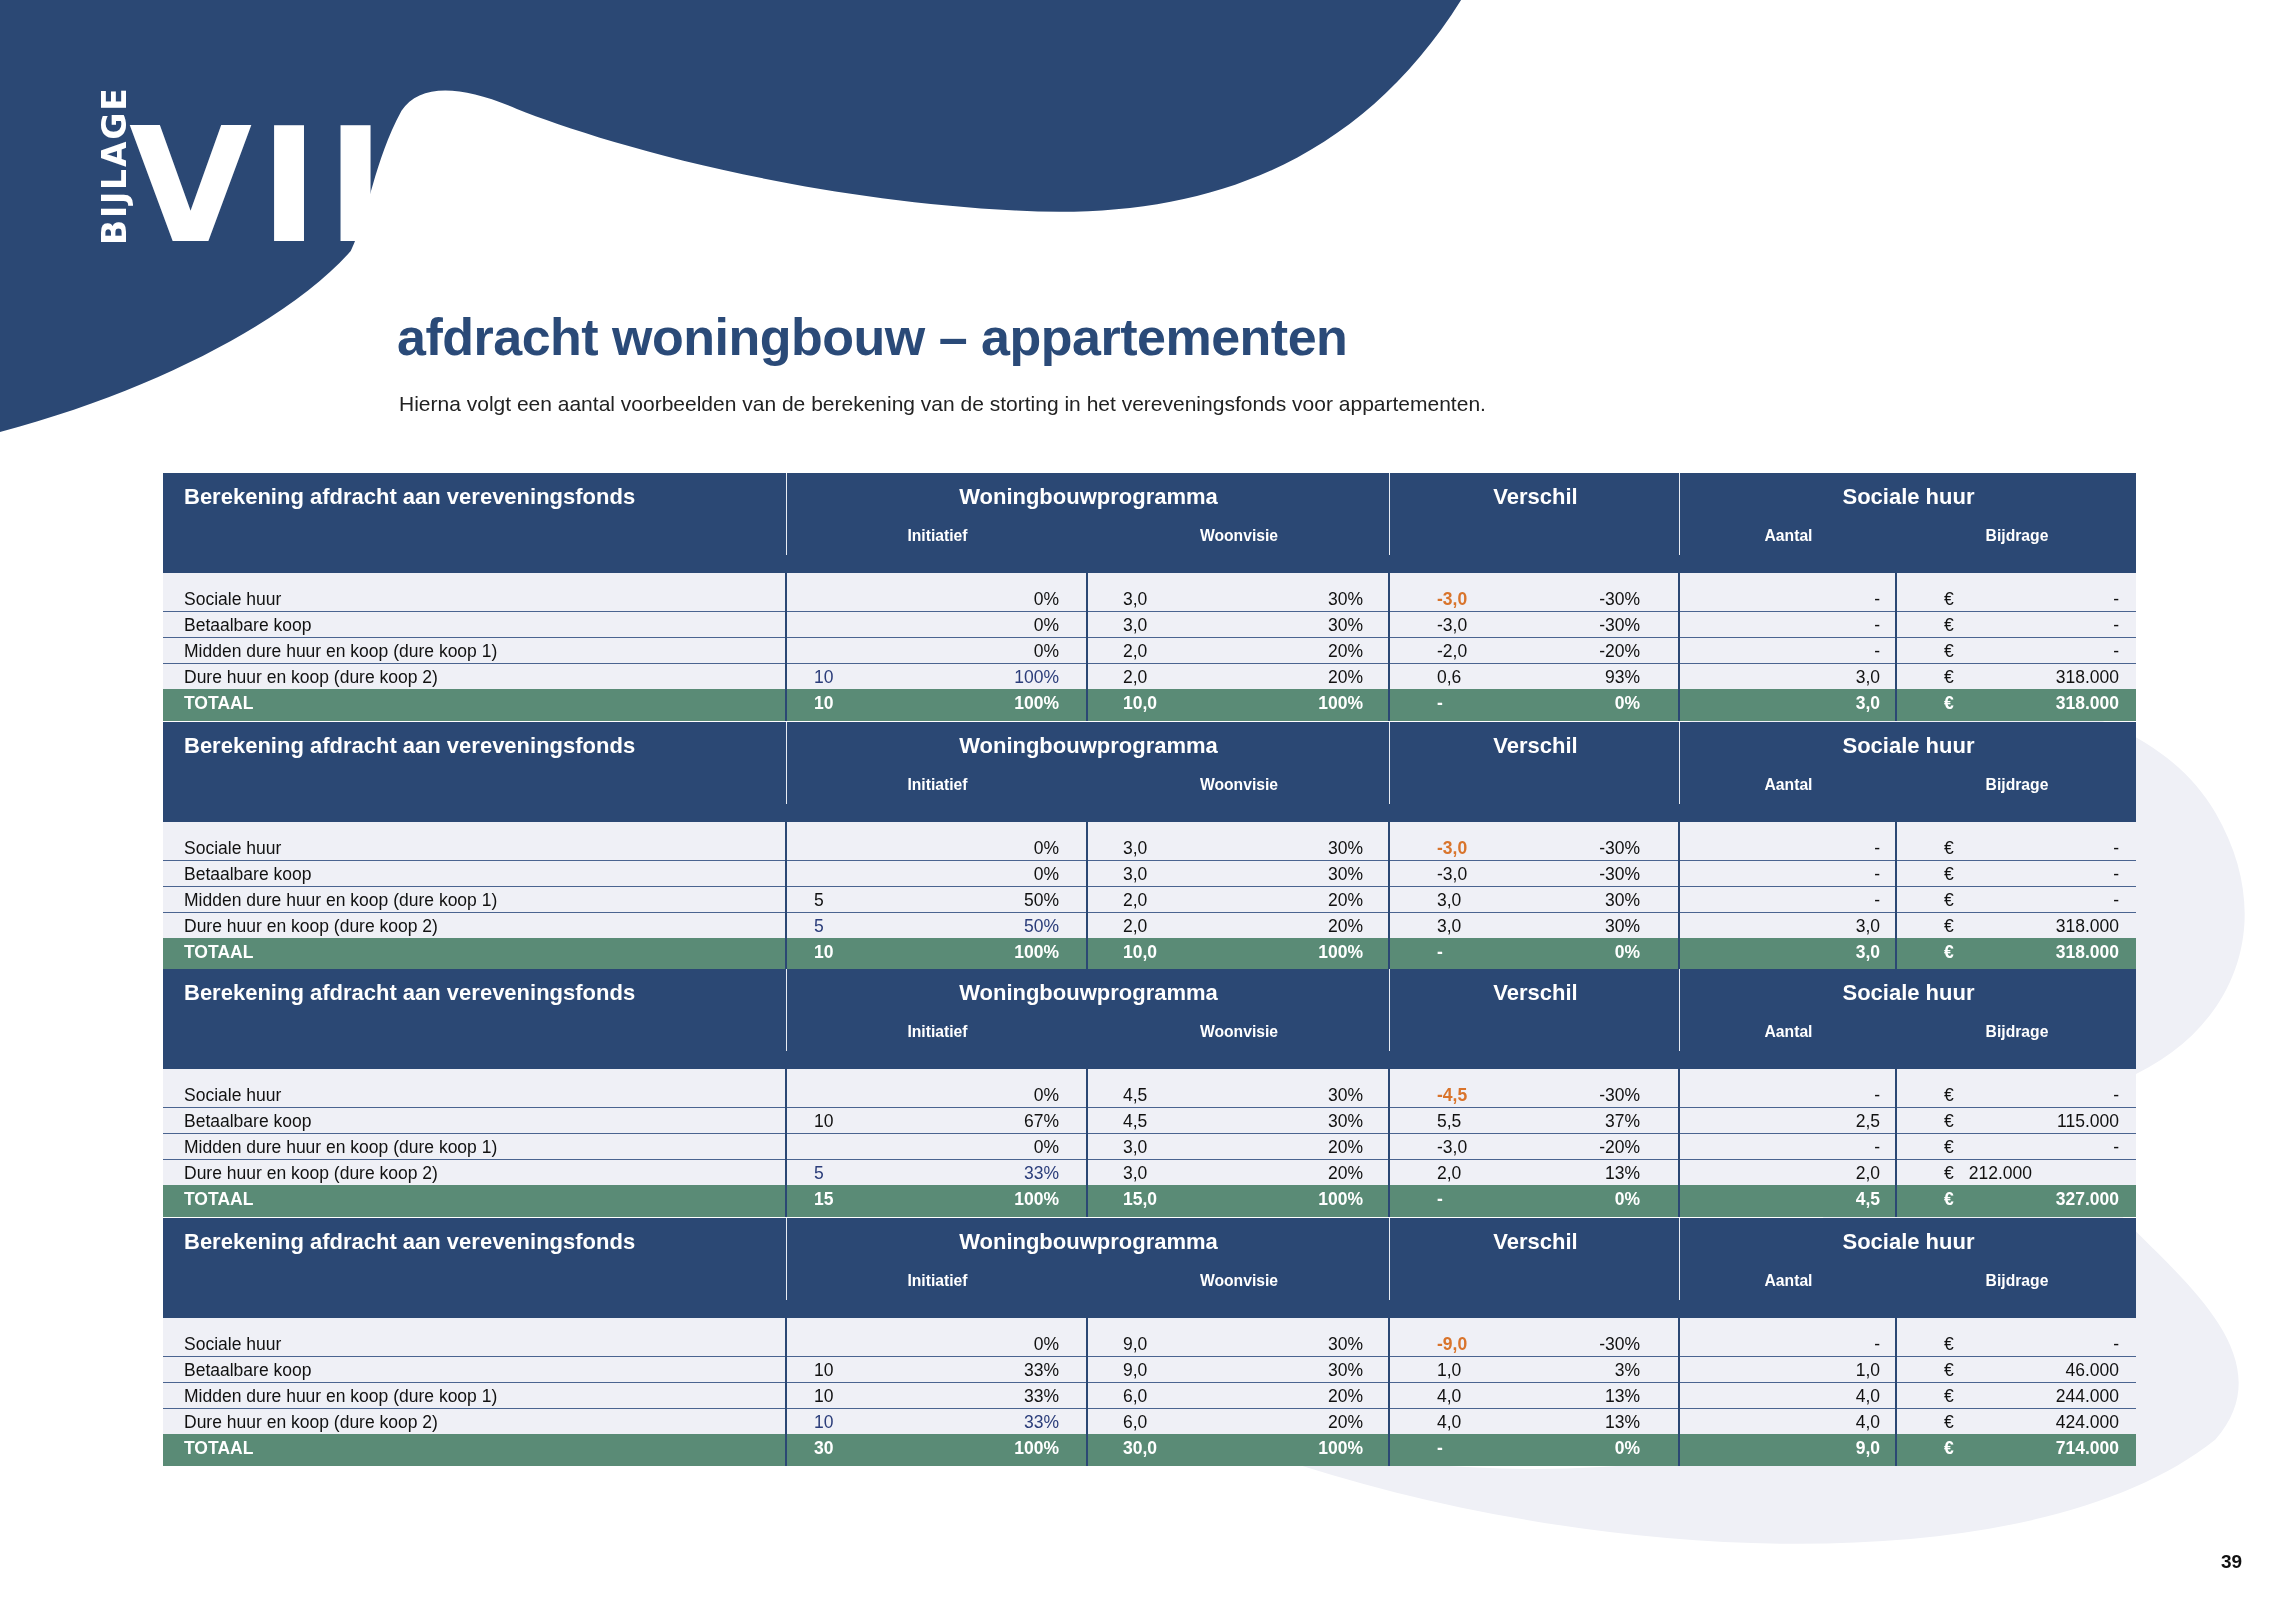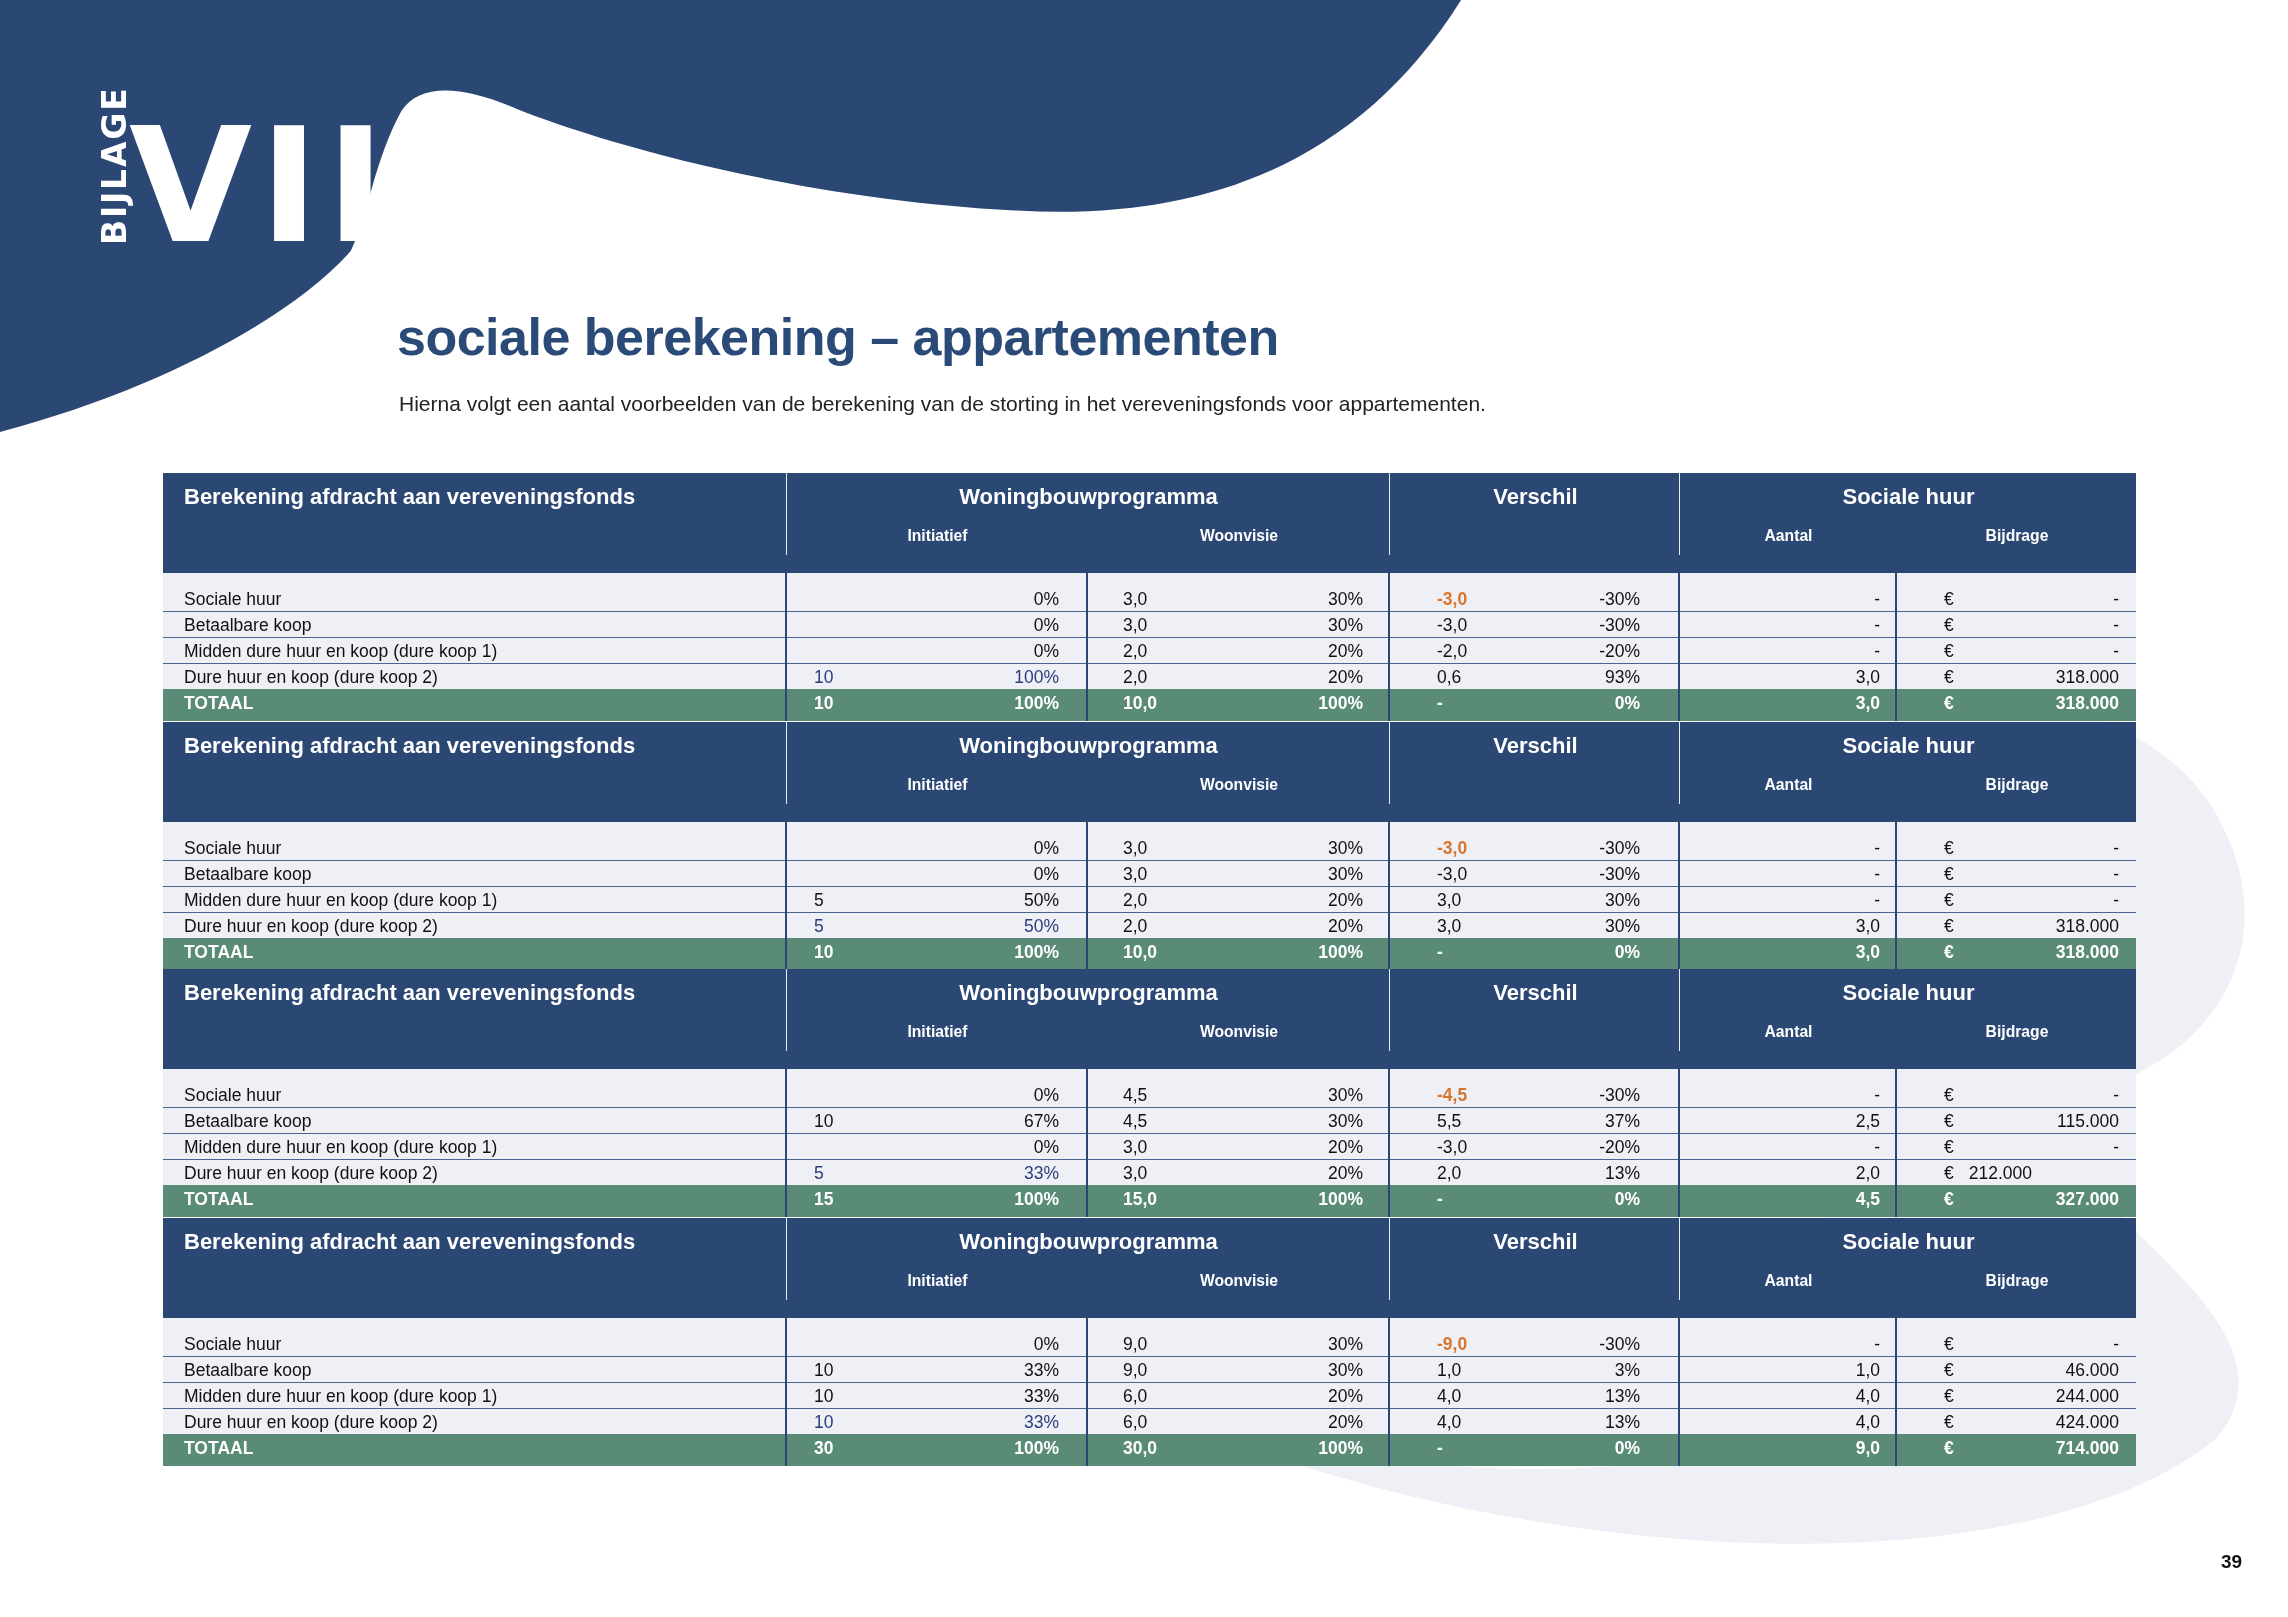--- a/index.html
+++ b/index.html
@@ -66,21 +66,21 @@
 <div class="annex-label">BIJLAGE</div>
 <div class="annex-number">VIII</div>
 
 <svg class="bg-layer" viewBox="0 0 2480 1753" xmlns="http://www.w3.org/2000/svg" style="pointer-events:none">
   <path d="M435 120 C405 175 400 230 380 272 C320 340 180 420 0 468 L0 1753 L2480 1753 L2480 0 L1583 0 C1470 180 1300 240 1100 228 C850 215 640 150 560 118 C500 92 455 90 435 120 Z" fill="transparent"></path>
   <path d="M470 100 C440 120 420 170 405 230 C395 270 385 300 375 320 L470 320 Z" fill="#ffffff"></path>
 </svg>
 
 <h1 class="title">
   <br>
-  <span>sociale berekening – appartementen</span>
+  <span>afdracht woningbouw – appartementen</span>
 </h1>
 <p class="subtitle">Hierna volgt een aantal voorbeelden van de berekening van de storting in het vereveningsfonds voor appartementen.</p>
 
 <div id="tables">
     <div class="tbl" style="top: 473px;">
     <div class="head">
       <div class="c" style="left:0;width:623px;">
         <div class="main left">Berekening afdracht aan vereveningsfonds</div>
       </div>
       <div class="c" style="left:623px;width:603px;">

